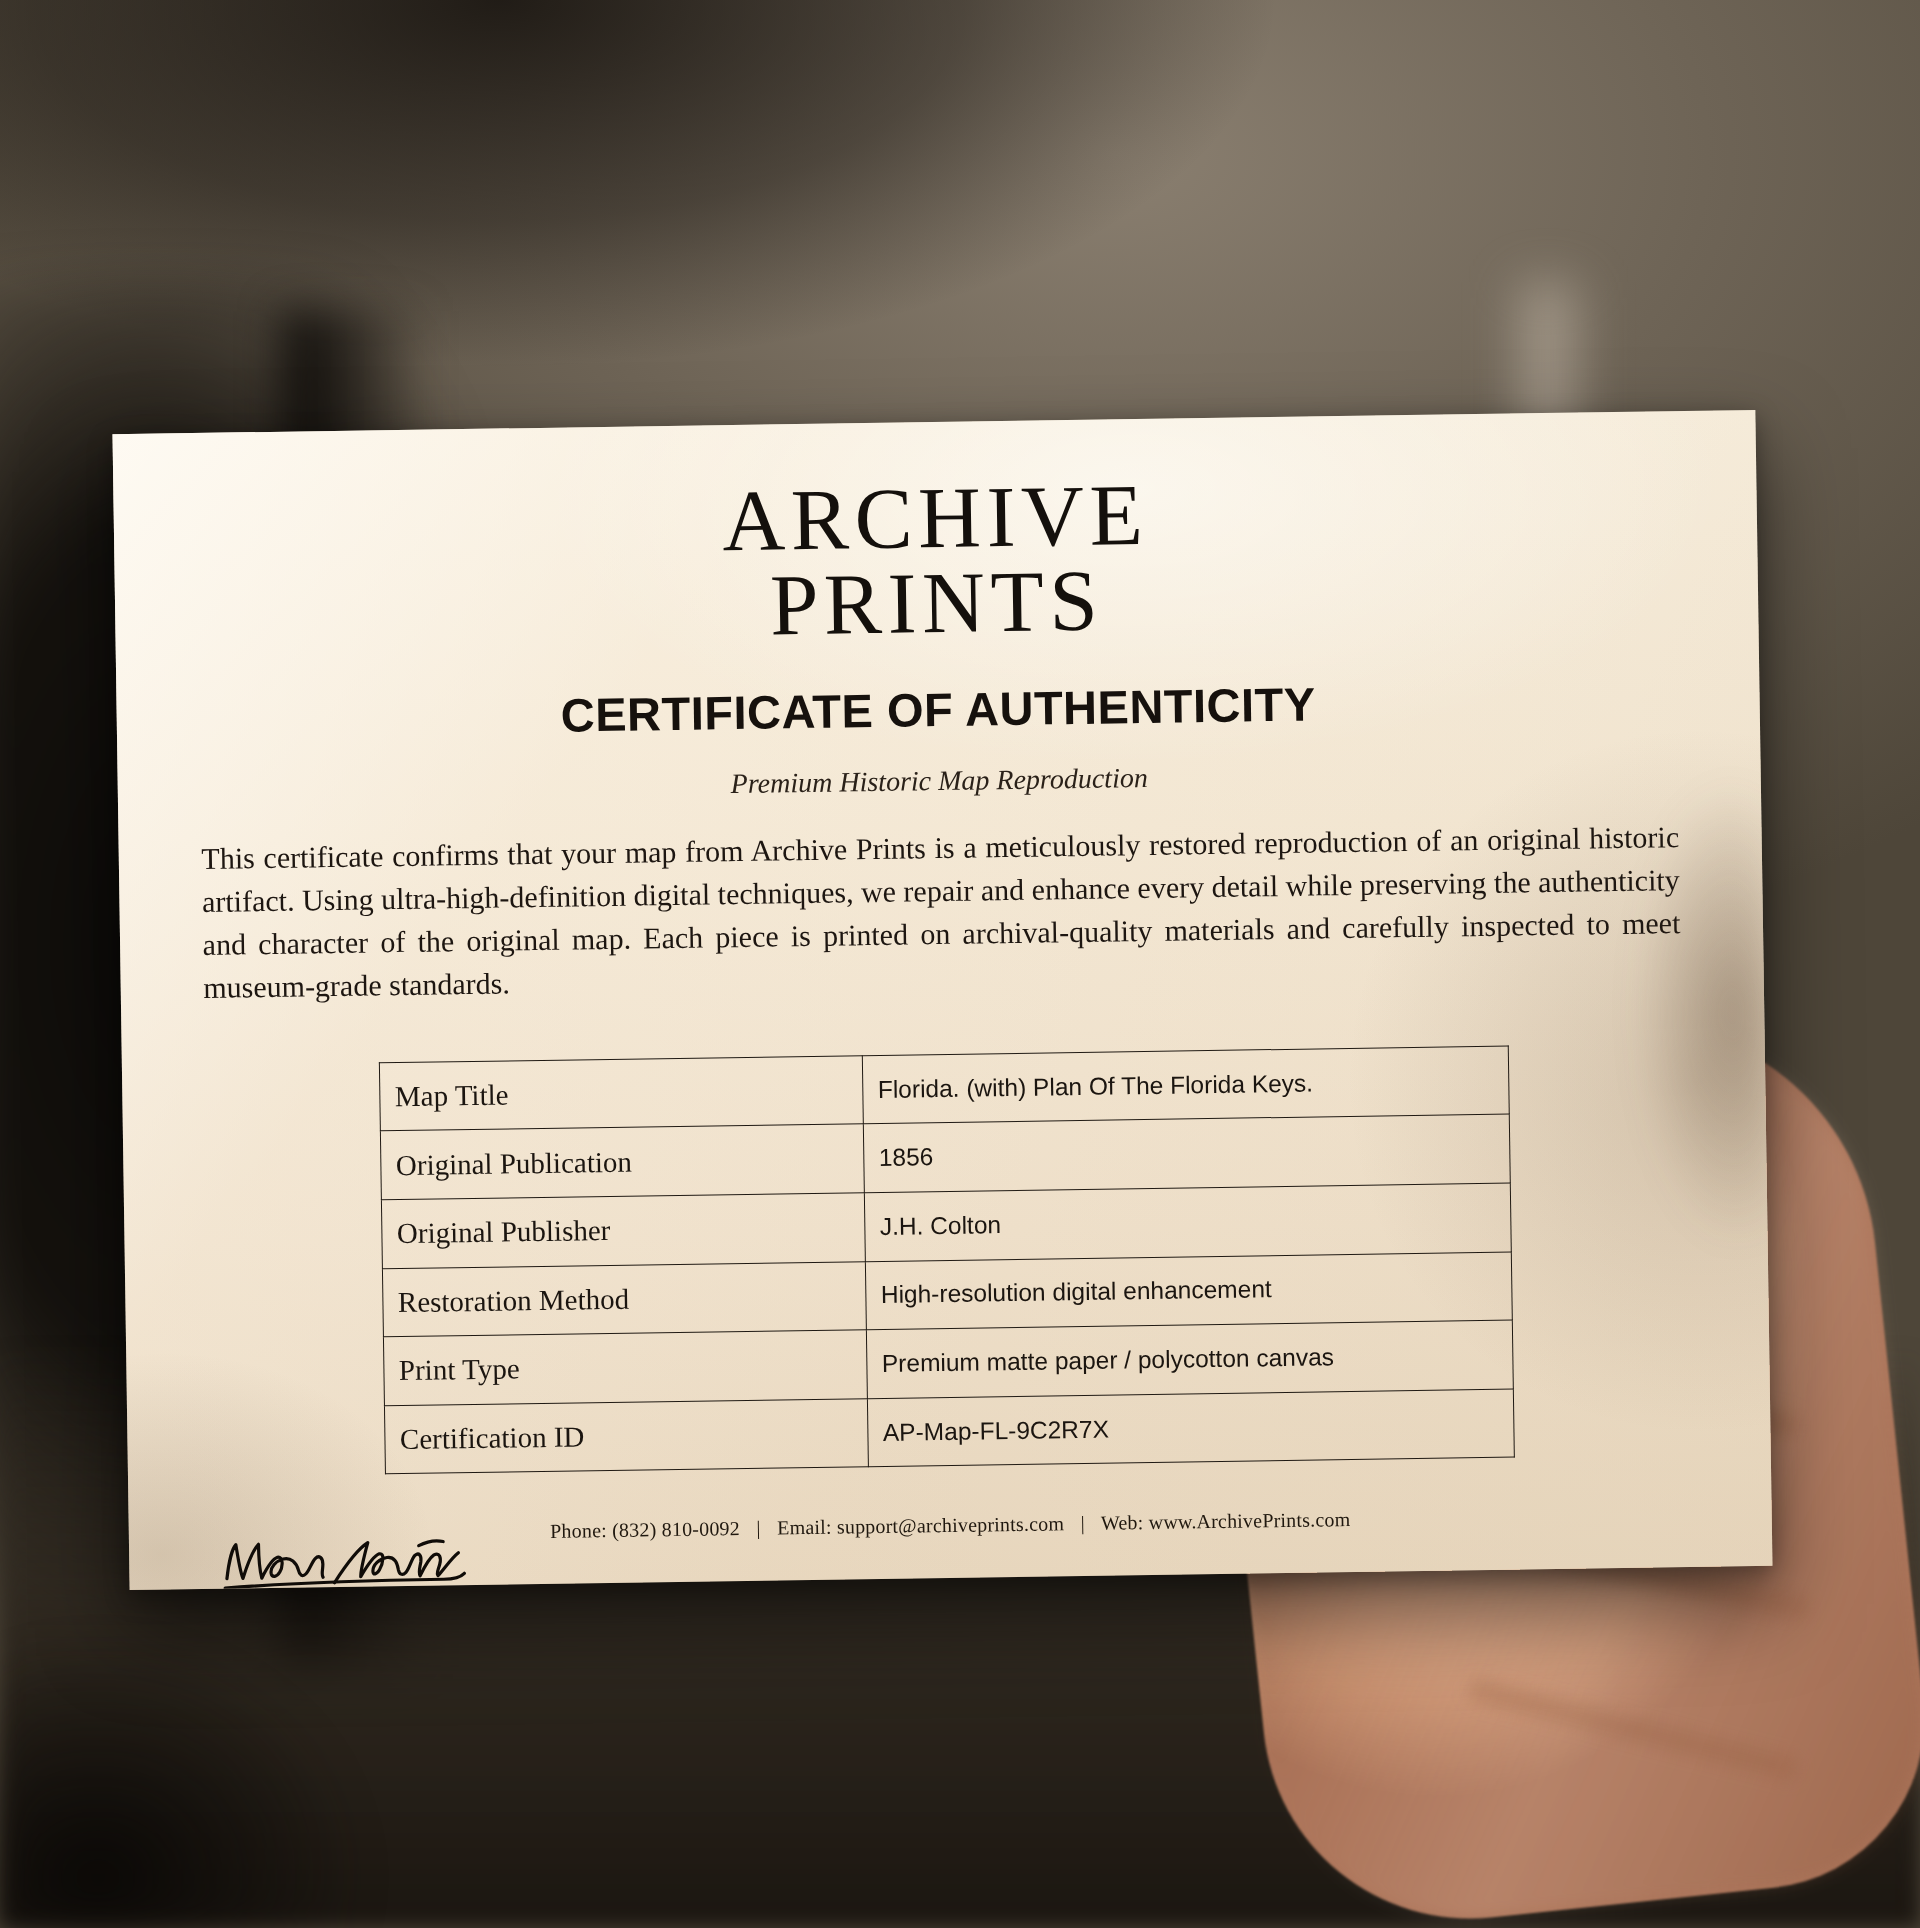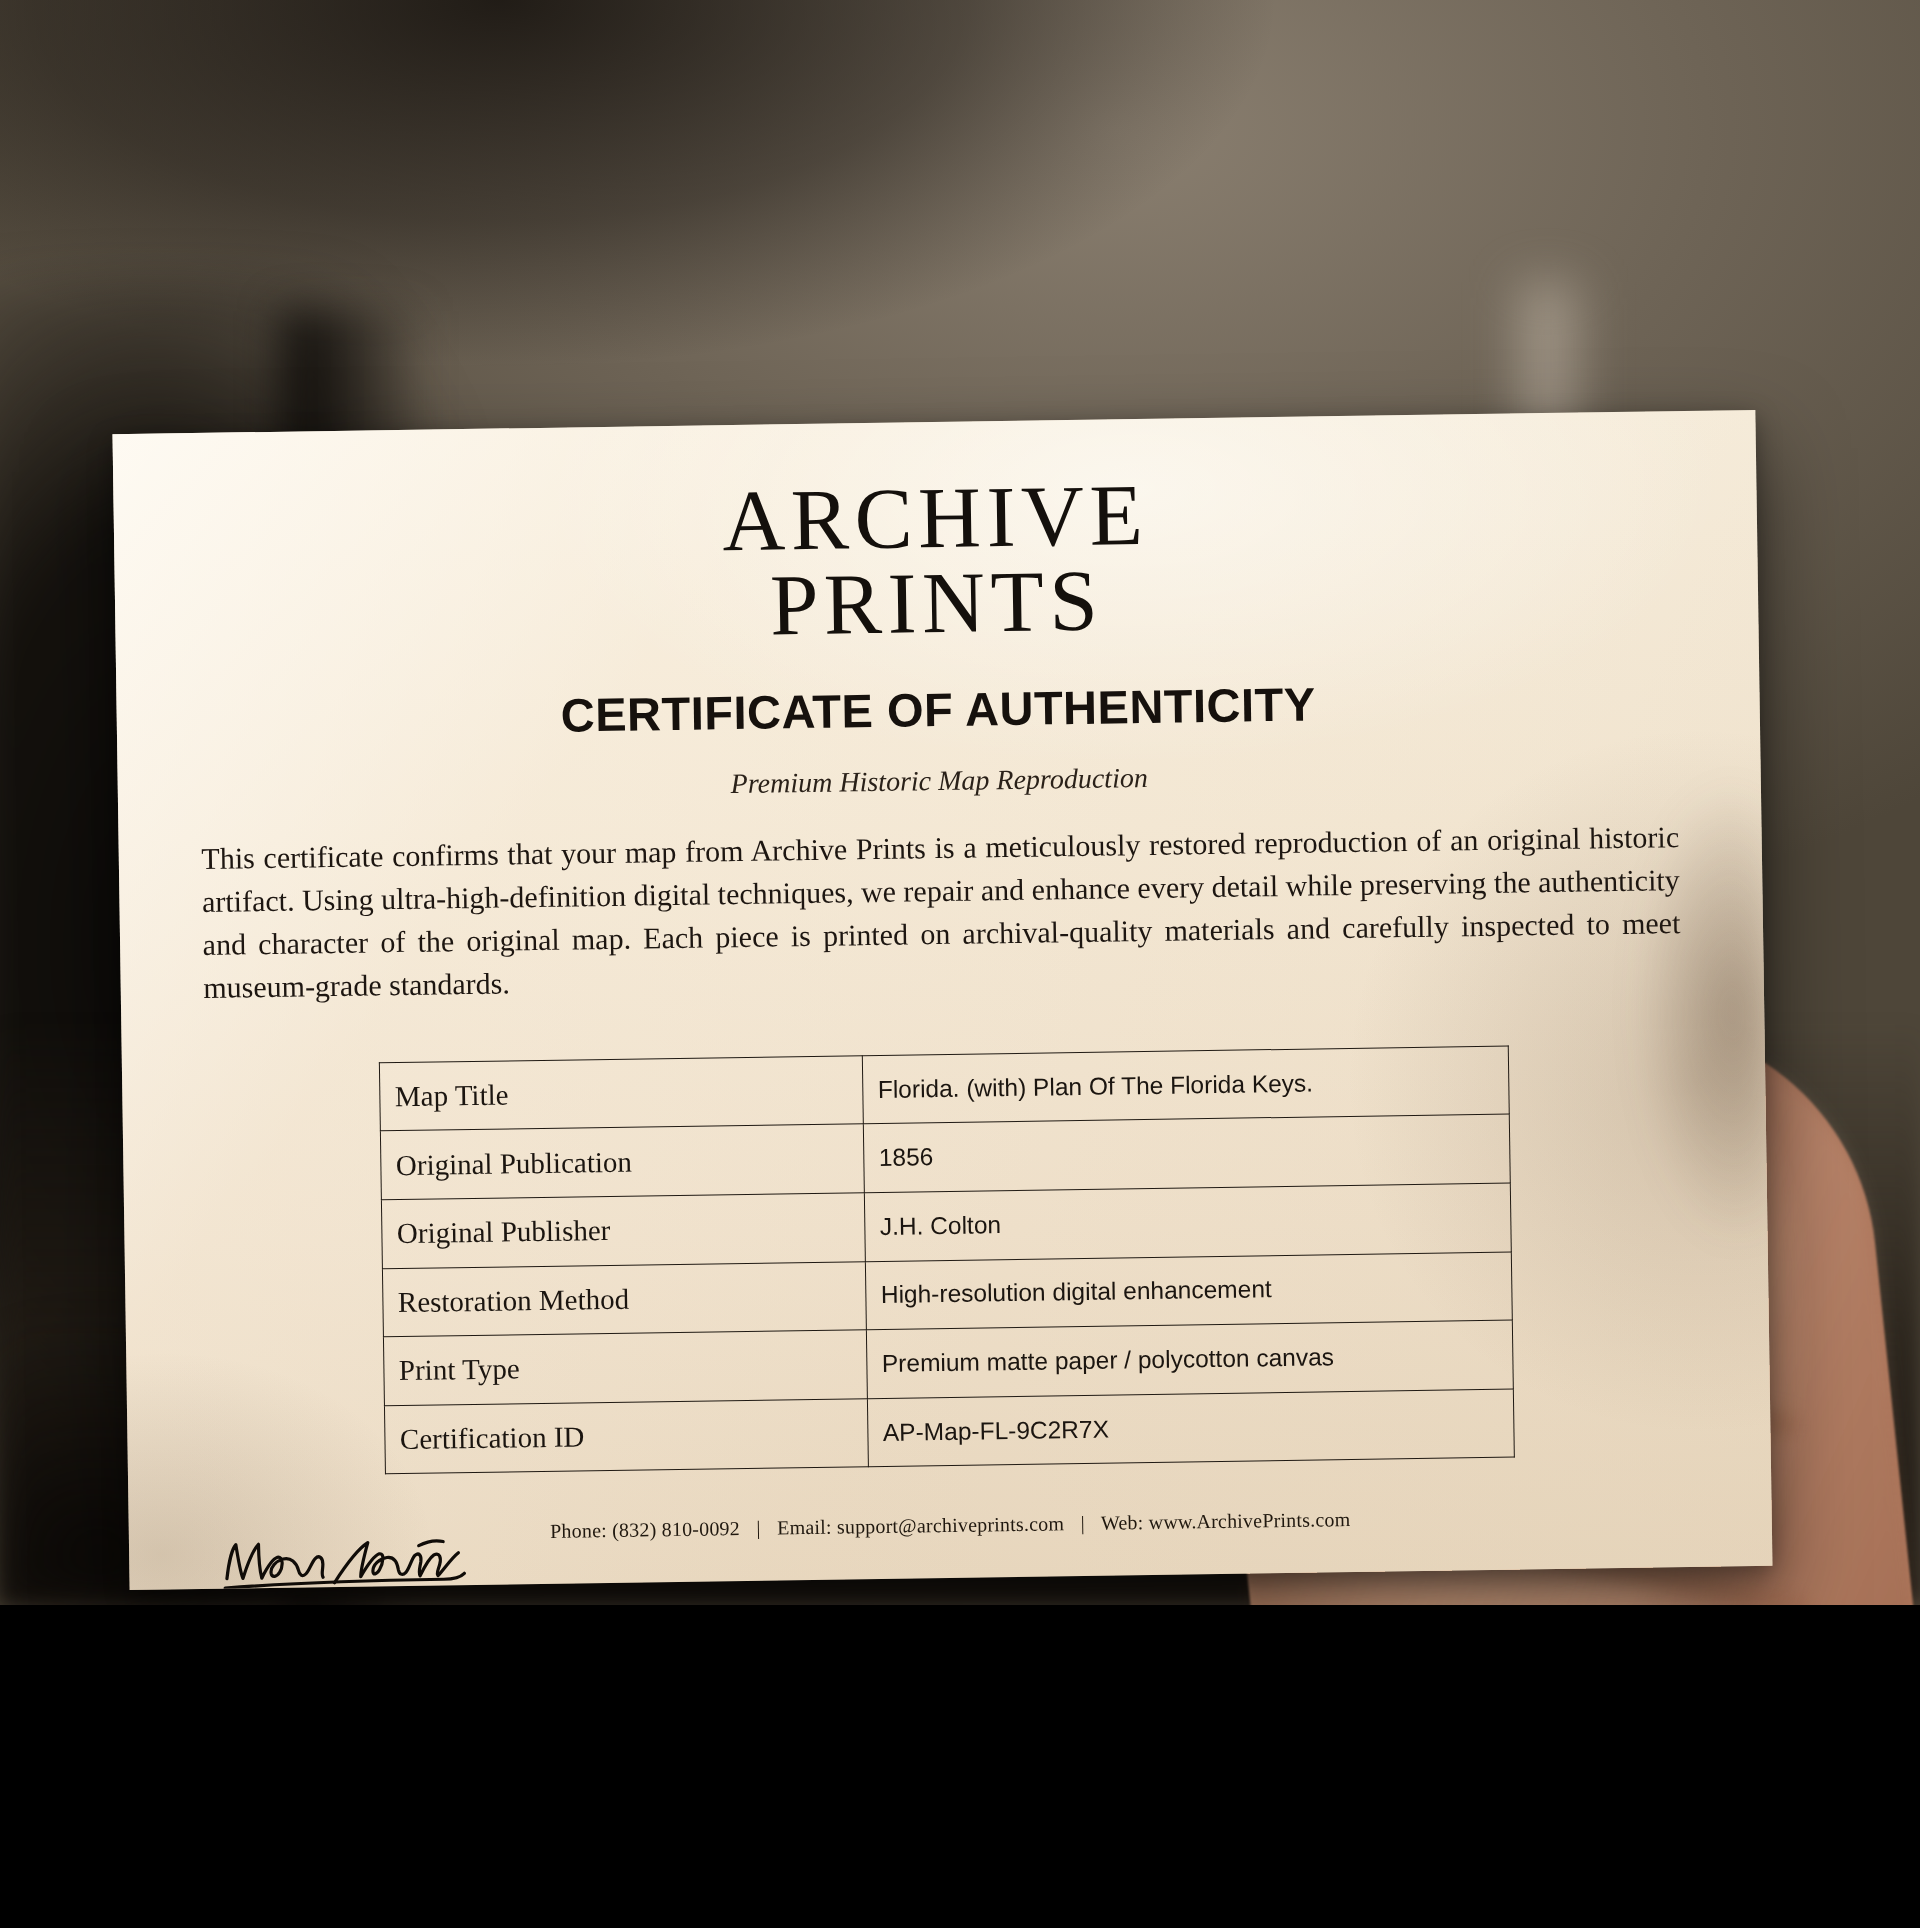--- a/index.html
+++ b/index.html
@@ -11,21 +11,21 @@
     width: 1921px;
     height: 1928px;
     overflow: hidden;
     font-family: "Liberation Serif", serif;
   }
 
   
   #scene {
     position: relative;
     width: 1921px;
-    height: 1605px;
+    height: 1928px;
     overflow: hidden;
     background: #fef9c3;
   }
   .bg-layer {
     position: absolute;
     inset: 0;
   }
   
   .bg-wall {
     background:

